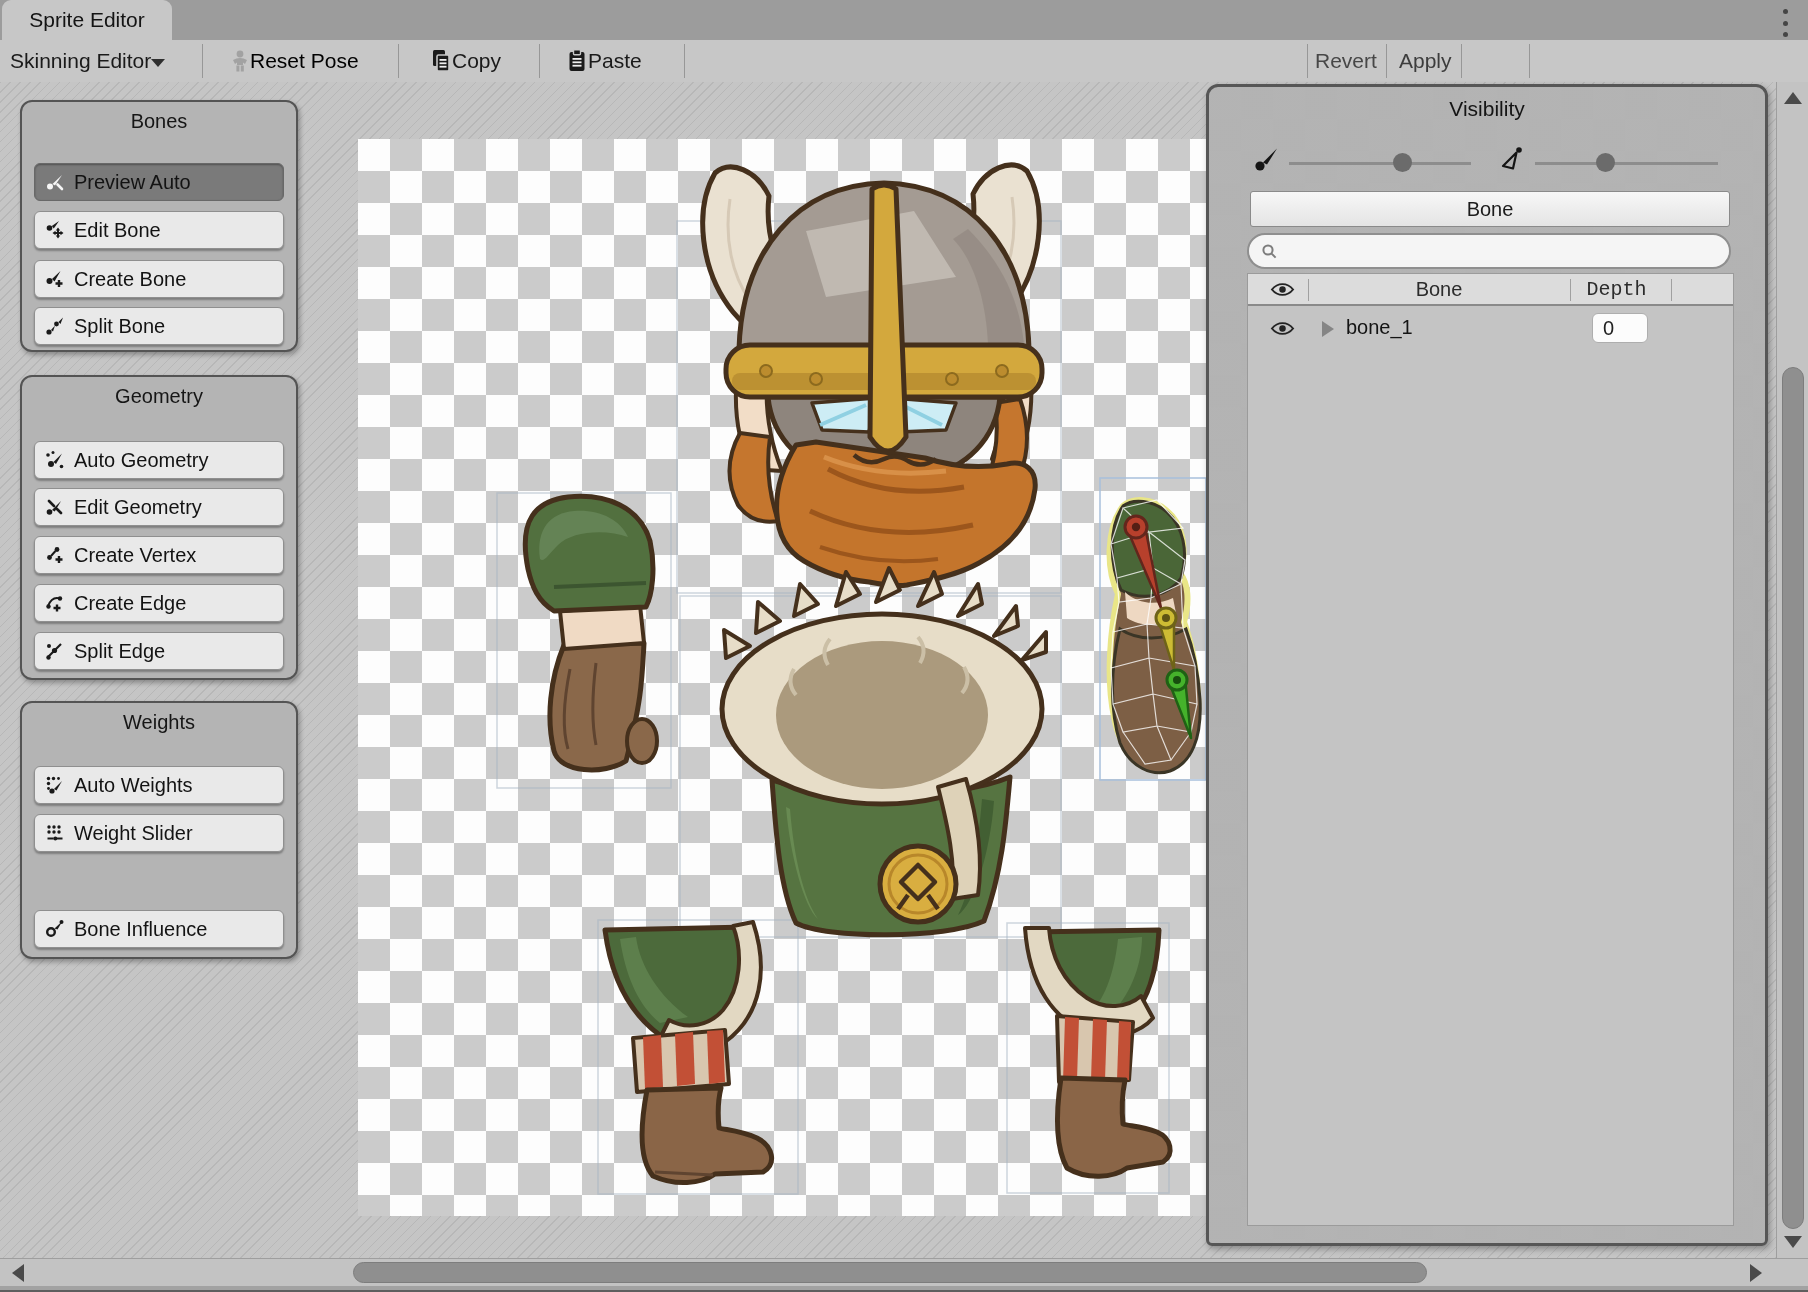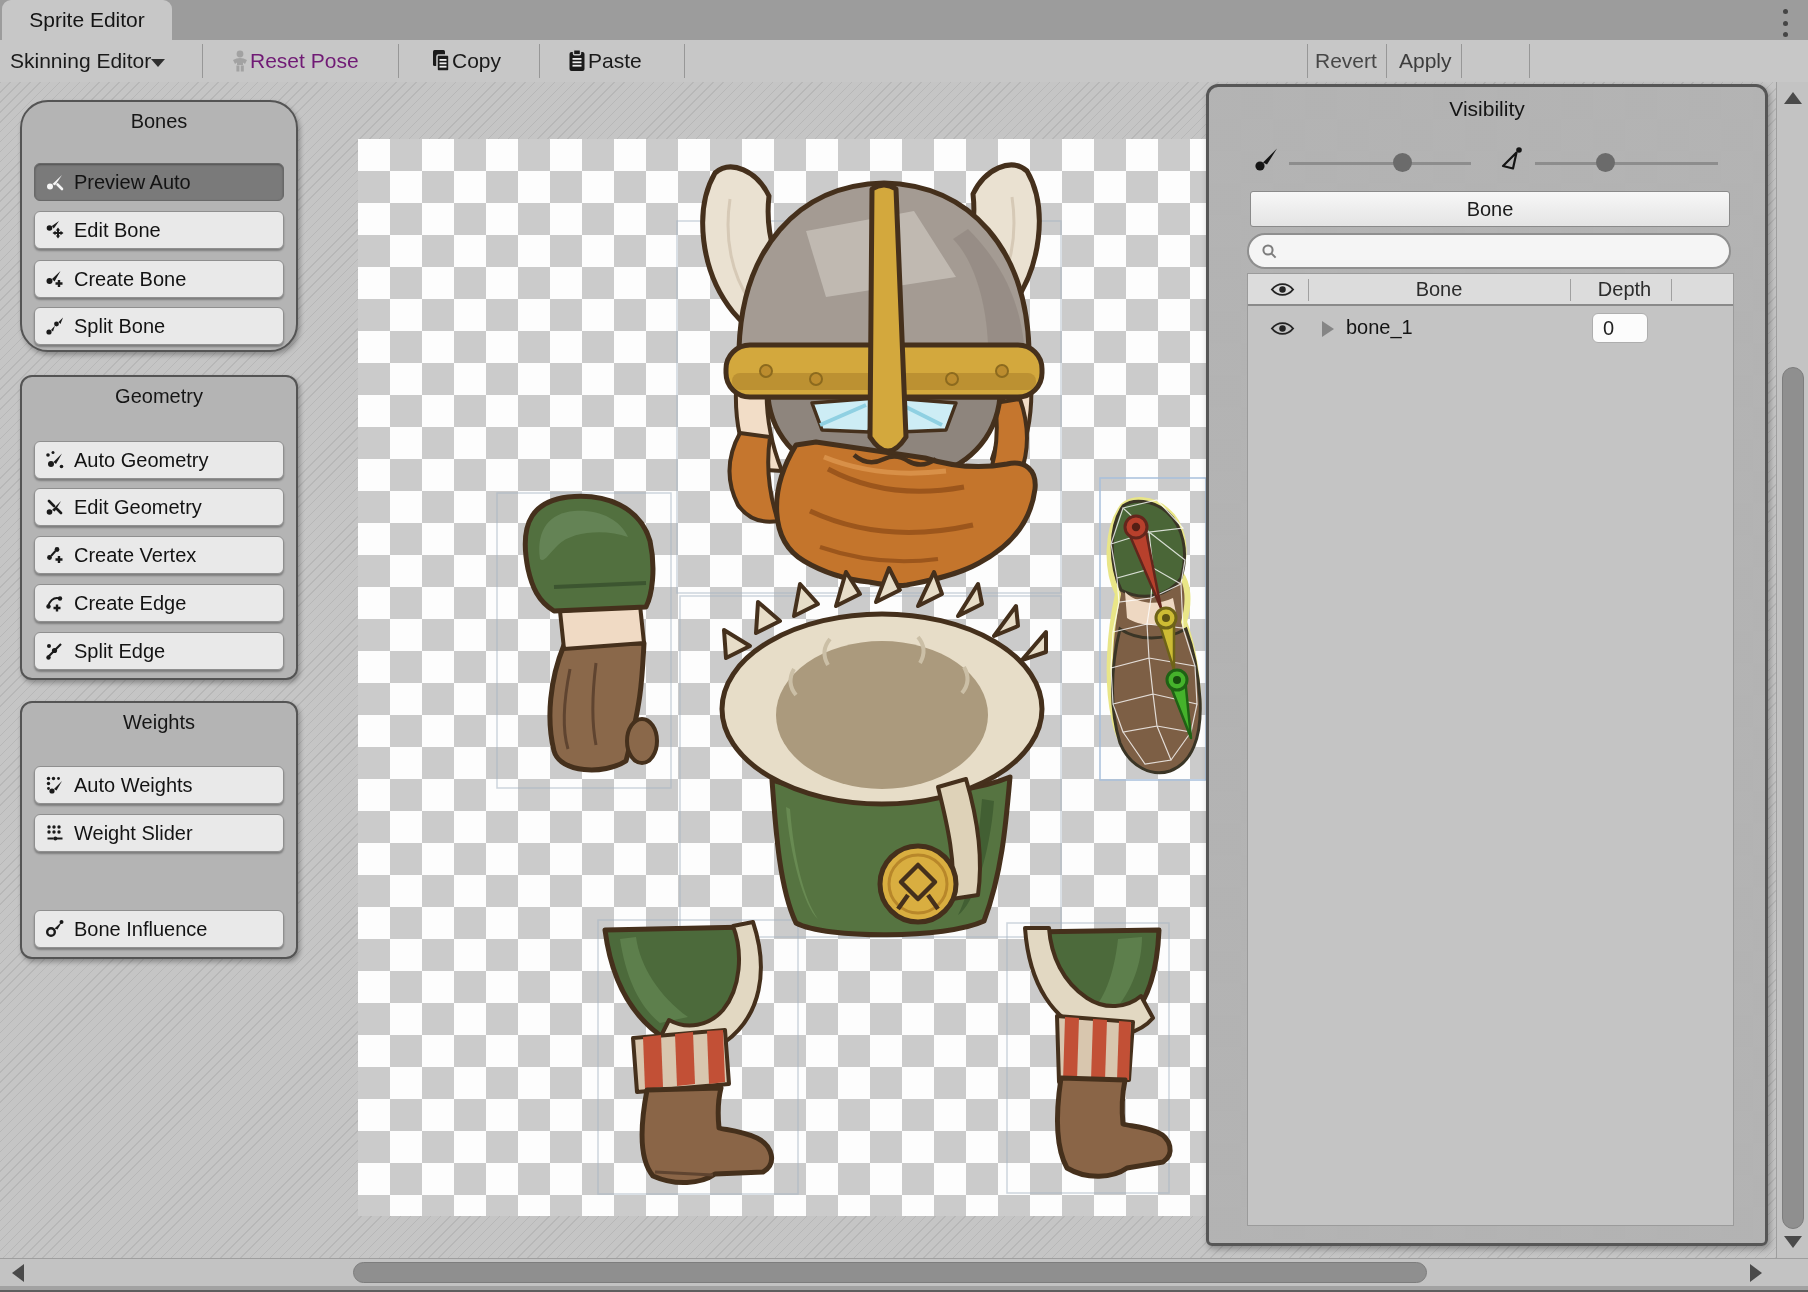--- a/index.html
+++ b/index.html
@@ -11,21 +11,21 @@
   .tabbar{left:0;top:0;width:1808px;height:40px;background:#9c9c9c;}
   .tab{left:2px;top:0;width:170px;height:40px;background:#c7c7c7;border-radius:9px 9px 0 0;
        display:flex;align-items:center;justify-content:center;font-size:21px;color:#141414;}
   .kebab{left:1776px;top:7px;width:18px;height:28px;display:flex;flex-direction:column;
          align-items:center;justify-content:space-between;padding:2px 0;}
   .kebab i{width:5px;height:5px;border-radius:50%;background:#454545;}
   .toolbar{left:0;top:40px;width:1808px;height:42px;background:#c7c7c7;border-bottom:2px solid #9d9d9d;}
   .titem{position:absolute;top:0;height:42px;display:flex;align-items:center;font-size:21px;color:#1a1a1a;}
   .vsep{position:absolute;top:4px;height:34px;width:1px;background:#979797;}
   .caret-down{width:0;height:0;border-left:7px solid transparent;border-right:7px solid transparent;border-top:8px solid #2f2f2f;margin-top:3px;}
-  .disabled-text{color:#701a75;}
+  .disabled-text{color:#000000;}
   .vis-btn{position:absolute;left:1129px;top:43px;width:172px;height:36px;background:#f2f2f2;border-radius:3px;
            display:flex;align-items:center;justify-content:center;gap:7px;font-size:21px;color:#111;}
   .swatch{position:absolute;left:1487px;top:49px;width:26px;height:23px;border:2px solid #1c1c1c;display:flex;background:#fff;}
   .swatch i{flex:1;}
   .knob{position:absolute;left:1545px;top:51px;width:19px;height:19px;border-radius:50%;background:#5e5e5e;}
   .track{position:absolute;top:59px;height:3px;background:#a3a3a3;}
   .checker-thumb{position:absolute;width:21px;height:21px;border:1px solid #8a8a8a;
       background:repeating-conic-gradient(#9b8aa6 0% 25%,#c9b9cf 25% 50%) 0 0/10px 10px;}
   
   .workspace{left:0;top:82px;width:1776px;height:1176px;background:#c5c5c5;
@@ -286,21 +286,21 @@
         </g>
         <g>
           <path d="M811,543 L827,539 L833,599 Z" fill="#45b22b" stroke="#1f6214" stroke-width="2.5" stroke-linejoin="round"></path>
           <circle cx="819" cy="541" r="10" fill="#45b22b" stroke="#1f6214" stroke-width="3"></circle>
           <circle cx="819" cy="541" r="4" fill="#174d0e"></circle>
         </g>
       </g>
     </svg>
   </div>
 
-  <div class="toolpanel" style="top:18px;height:252px;border-radius:28px;">
+  <div class="toolpanel" style="top:18px;height:252px;">
     <div class="tp-title">Bones</div>
     <div class="tool-btn active" style="top:61px;">
       <svg width="20" height="20" viewBox="0 0 20 20">
         <circle class="ink" cx="5" cy="14.5" r="3"></circle>
           <path class="ink" d="M7.5,12 L17,3 L10,13.5 Z"></path>
         <path class="ink-s" d="M12.5,12.5 L17,17" stroke-width="2.6" stroke-linecap="round"></path>
       </svg>
       <span>Preview Auto</span>
     </div>
     <div class="tool-btn" style="top:109px;">
@@ -448,21 +448,21 @@
 
     <div class="vlist">
       <div class="vhead">
         <svg class="abs" style="left:22px;top:7px;" width="25" height="17" viewBox="0 0 26 17">
           <path d="M2 8.5 C8 1, 18 1, 24 8.5 C18 16, 8 16, 2 8.5 Z" fill="none" stroke="#242424" stroke-width="2"></path>
           <circle cx="13" cy="8.5" r="3.4" fill="#242424"></circle>
         </svg>
         <div class="hsep" style="left:60px;"></div>
         <div class="vh-label" style="left:60px;width:262px;">Bone</div>
         <div class="hsep" style="left:322px;"></div>
-        <div class="vh-label" style="left:326px;width:101px;">Depth</div>
+        <div class="vh-label" style="left:318px;width:101px;font-family:Liberation Mono, monospace;">Depth</div>
         <div class="hsep" style="left:423px;"></div>
       </div>
       <div class="vrow">
         <svg class="abs" style="left:22px;top:12px;" width="25" height="17" viewBox="0 0 26 17">
           <path d="M2 8.5 C8 1, 18 1, 24 8.5 C18 16, 8 16, 2 8.5 Z" fill="none" stroke="#242424" stroke-width="2"></path>
           <circle cx="13" cy="8.5" r="3.4" fill="#242424"></circle>
         </svg>
         <div class="abs chev" style="left:74px;top:13px;"></div>
         <div class="abs" style="left:98px;top:8px;font-size:20px;color:#141414;">bone_1</div>
         <input class="depth-input" value="0" style="">

